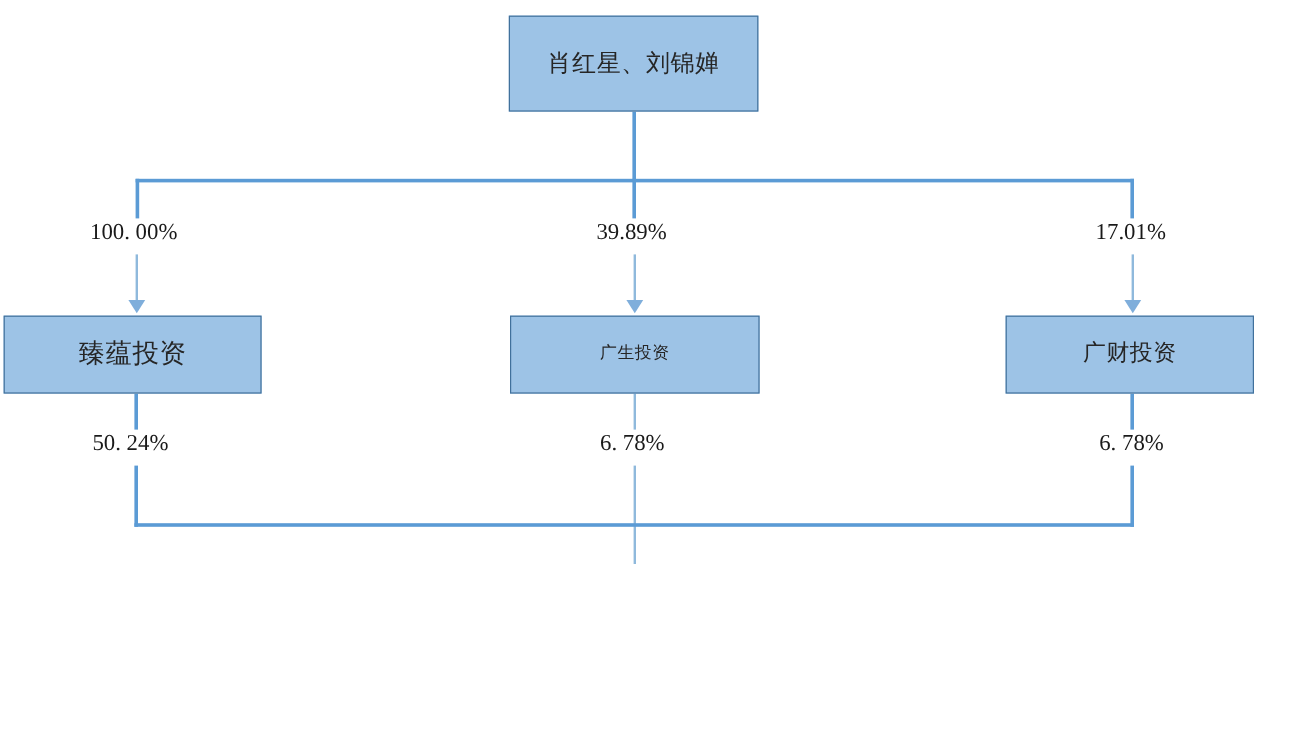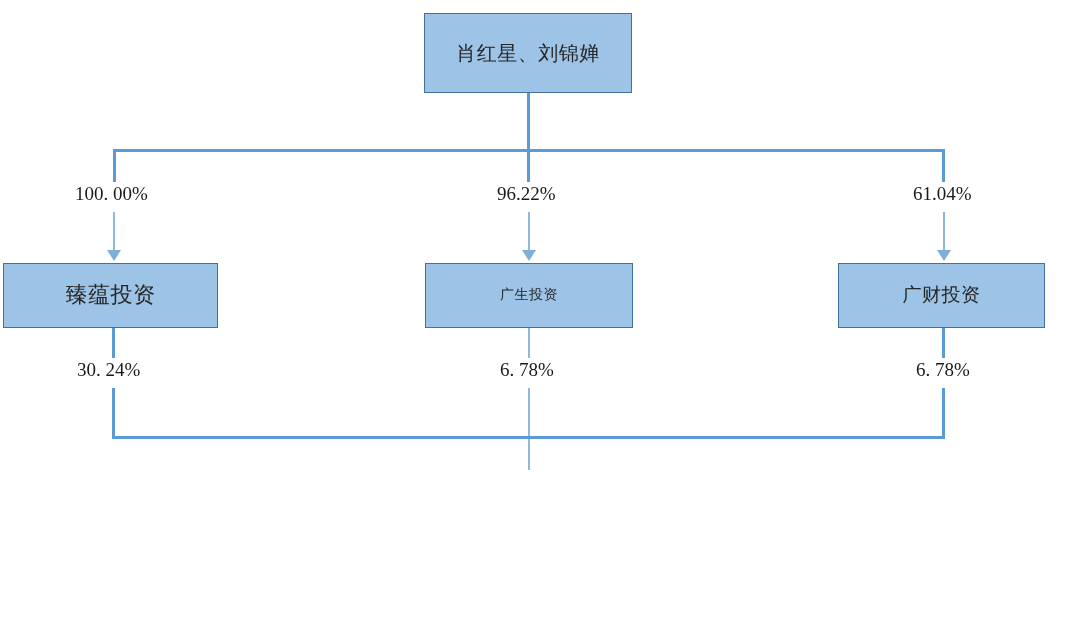--- a/index.html
+++ b/index.html
@@ -134,42 +134,42 @@
   <div class="conn-h" style="left:113px; top:149px; width:832px;"></div>
 
   <div class="conn-v" style="left:113px; top:149px; height:33px;"></div>
   <div class="conn-v thin" style="left:113px; top:212px; height:40px;"></div>
   <div class="arrowhead light" style="left:107px; top:250px;"></div>
   <div class="pct-label pct-right" style="left:72px; top:183px;">100. 00%</div>
 
   <div class="conn-v" style="left:527px; top:149px; height:33px;"></div>
   <div class="conn-v thin" style="left:528px; top:212px; height:40px;"></div>
   <div class="arrowhead light" style="left:522px; top:250px;"></div>
-  <div class="pct-label pct-right" style="left:494px; top:183px;">96.22%</div>
+  <div class="pct-label pct-right" style="left:494px; top:183px;">39.89%</div>
 
   <div class="conn-v" style="left:942px; top:149px; height:33px;"></div>
   <div class="conn-v thin" style="left:943px; top:212px; height:40px;"></div>
   <div class="arrowhead light" style="left:937px; top:250px;"></div>
-  <div class="pct-label pct-right" style="left:910px; top:183px;">61.04%</div>
+  <div class="pct-label pct-right" style="left:910px; top:183px;">17.01%</div>
 
   <div class="node-box" id="node-zhenyun">
     <span class="node-label">臻蕴投资</span>
   </div>
 
   <div class="node-box" id="node-guangsheng">
     <span class="node-label">广生投资</span>
   </div>
 
   <div class="node-box" id="node-guangcai">
     <span class="node-label">广财投资</span>
   </div>
 
   <div class="conn-v" style="left:112px; top:328px; height:30px;"></div>
   <div class="conn-v" style="left:112px; top:388px; height:51px;"></div>
-  <div class="pct-label pct-right" style="left:74px; top:359px;">30. 24%</div>
+  <div class="pct-label pct-right" style="left:74px; top:359px;">50. 24%</div>
 
   <div class="conn-v thin" style="left:528px; top:328px; height:30px;"></div>
   <div class="conn-v thin" style="left:528px; top:388px; height:99px;"></div>
   <div class="arrowhead" style="left:521px; top:484px;"></div>
   <div class="pct-label pct-right" style="left:497px; top:359px;">6. 78%</div>
 
   <div class="conn-v" style="left:942px; top:328px; height:30px;"></div>
   <div class="conn-v" style="left:942px; top:388px; height:51px;"></div>
   <div class="pct-label pct-right" style="left:913px; top:359px;">6. 78%</div>
 

